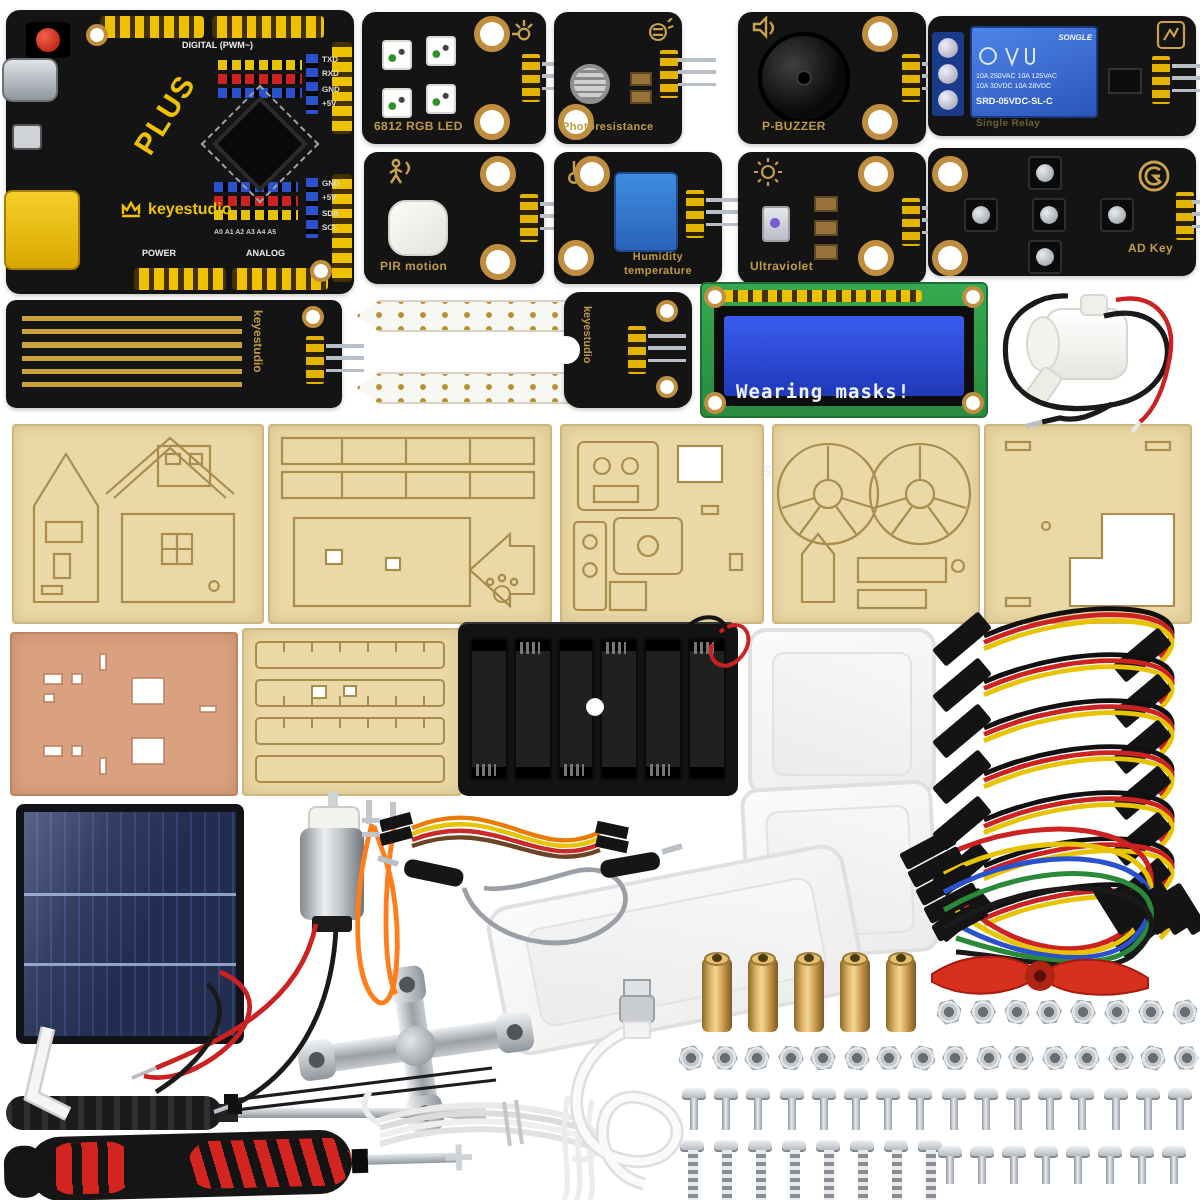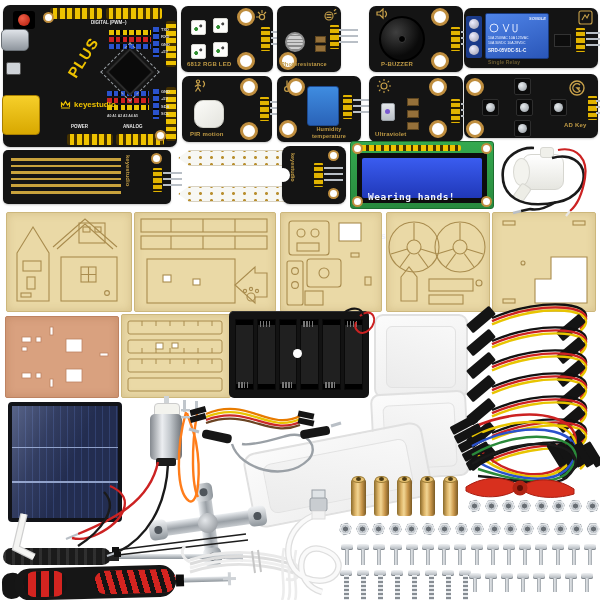--- a/index.html
+++ b/index.html
@@ -294,21 +294,21 @@
     <div class="hole sm" style="left:46px;top:42px;"></div>
     <div class="pads" style="left:32px;top:17px;"></div>
     <div class="pins" style="left:42px;top:21px;"></div>
   </div>
 
   <div class="abs" style="left:350px;top:141px;width:142px;height:66px;background:linear-gradient(180deg,#34a94f,#288a3e);border-radius:3px;border:1px solid #1d6e30;">
     <div class="yhead" style="left:8px;top:3px;width:102px;height:6px;"></div>
     <div class="abs" style="left:6px;top:11px;width:130px;height:50px;background:#0d0d0d;border-radius:2px;"></div>
     <div class="abs" style="left:11px;top:16px;width:120px;height:40px;background:linear-gradient(180deg,#3a5cf0,#2038b8);border-radius:2px;">
       <div class="screen-text abs" style="left:6px;top:6px;">
-        <span style="display:block;">Wearing hands!</span>
+        <span style="display:block;">Wearing masks!</span>
         <span style="display:block;">Wash your hands!</span>
       </div>
     </div>
     <div class="hole sm" style="left:1px;top:1px;"></div>
     <div class="hole sm" style="left:130px;top:1px;"></div>
     <div class="hole sm" style="left:1px;top:54px;"></div>
     <div class="hole sm" style="left:130px;top:54px;"></div>
   </div>
 
   <div class="abs" style="left:500px;top:140px;width:100px;height:75px;">

